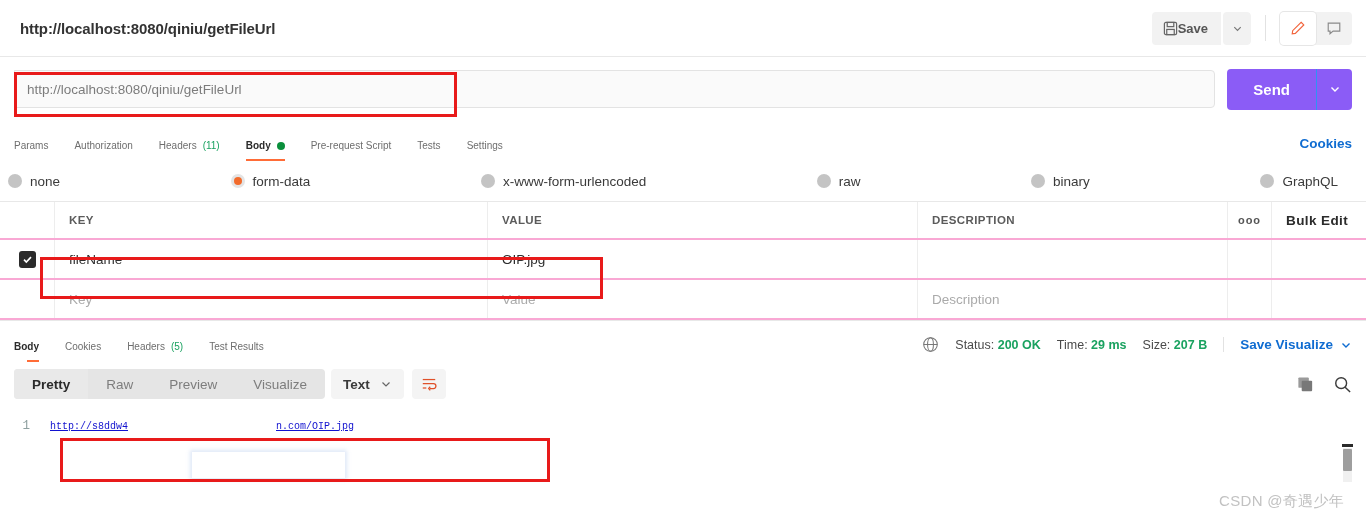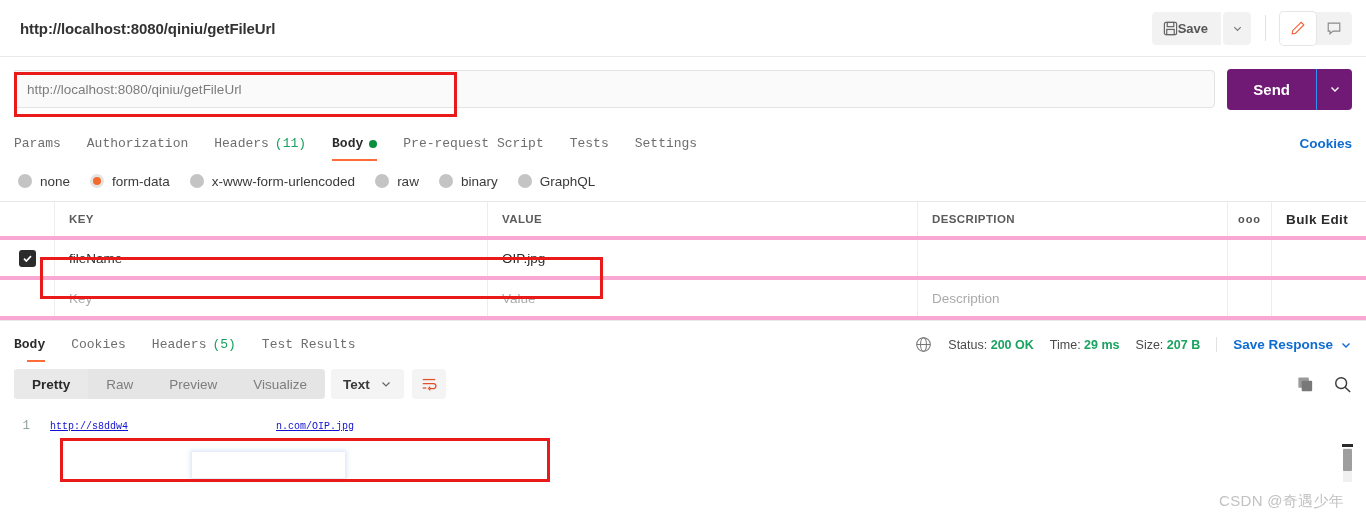--- a/index.html
+++ b/index.html
@@ -96,21 +96,21 @@
     border-radius: 0 4px 4px 0;
     display: flex; align-items: center;
     padding: 0 12px;
     font-size: 13.5px; color: #7c7c7c;
     cursor: text;
   }
   .send-group {
     margin-left: 12px;
     display: flex; align-items: stretch;
     height: 41px;
-    background: #701a75;
+    background: #8b5cf6;
     border-radius: 4px;
     overflow: hidden;
   }
   .send-btn {
     display: flex; align-items: center; justify-content: center;
     padding: 0 26px;
     color: #fff; font-size: 15px; font-weight: 700;
     cursor: pointer;
   }
   .send-caret {
@@ -123,47 +123,47 @@
   
   .reqtabs {
     display: flex; align-items: flex-end;
     height: 40px;
     padding: 0 14px 0 14px;
     position: relative;
   }
   .rtab {
     position: relative;
     padding: 0 13px 10px 13px;
-    font-size: 13px;
+    font-size: 10px;
     color: #6e6e6e;
     cursor: pointer;
     display: flex; align-items: center; gap: 6px;
     white-space: nowrap;
-    font-family: Liberation Mono, monospace;
   }
   .rtab:first-child { padding-left: 0; }
   .rtab.active { color: #2b2b2b; font-weight: 700; }
   .rtab.active::after {
     content: ""; position: absolute; left: 13px; right: 13px; bottom: 0;
     height: 2.5px; background: #ff6c37;
   }
   .rtab .count { color: #1aa260; }
   .green-dot { width: 8px; height: 8px; border-radius: 50%; background: #0a8f3c; display: inline-block; }
   .cookies-link {
     margin-left: auto;
     padding-bottom: 10px;
     color: #0f6cd1; font-size: 13.5px; font-weight: 700;
     cursor: pointer;
   }
 
   
   .bodytypes {
     display: flex; align-items: center; gap: 0;
     height: 40px;
-    padding: 0 18px;
+    padding: 0 8px;
+    justify-content: space-between;
   }
   .radio-item {
     display: flex; align-items: center; gap: 8px;
     margin-right: 20px;
     font-size: 13.5px;
     color: #3a3a3a;
     cursor: pointer;
   }
   .radio-dot {
     width: 14px; height: 14px; border-radius: 50%;
@@ -171,21 +171,21 @@
     display: inline-block; position: relative;
   }
   .radio-dot.sel { background: #e4e4e4; }
   .radio-dot.sel::after {
     content: ""; position: absolute; inset: 3px;
     border-radius: 50%; background: #f26b2c;
   }
 
   
   .kvtable { border-top: 1px solid #e8e8e8; position: relative; }
-  .kvrow { display: flex; height: 40px; border-bottom: 4px solid #f9a8d4; }
+  .kvrow { display: flex; height: 40px; border-bottom: 2px solid #f9a8d4; }
   .kvrow.header { height: 38px; }
   .kvcell {
     display: flex; align-items: center;
     border-right: 1px solid #ededed;
     padding: 0 0 0 14px;
     font-size: 13.5px;
     overflow: hidden; white-space: nowrap;
   }
   .c-check { width: 55px; justify-content: center; padding: 0; }
   .c-key { width: 433px; }
@@ -509,21 +509,21 @@
     </span>
     <span>
       <span class="lbl">Time:</span>
       <span class="val">29 ms</span>
     </span>
     <span>
       <span class="lbl">Size:</span>
       <span class="val">207 B</span>
     </span>
     <span class="save-response">
-      <span>Save Response</span>
+      <span>Save Visualize</span>
       <span>
         <svg width="12" height="12" viewBox="0 0 12 12" fill="none" stroke="#0f6cd1" stroke-width="1.4">
           <path d="M2.5 4.5 L6 8 L9.5 4.5"></path>
         </svg>
       </span>
     </span>
   </div>
 </div>
 
 <div class="viewbar">

